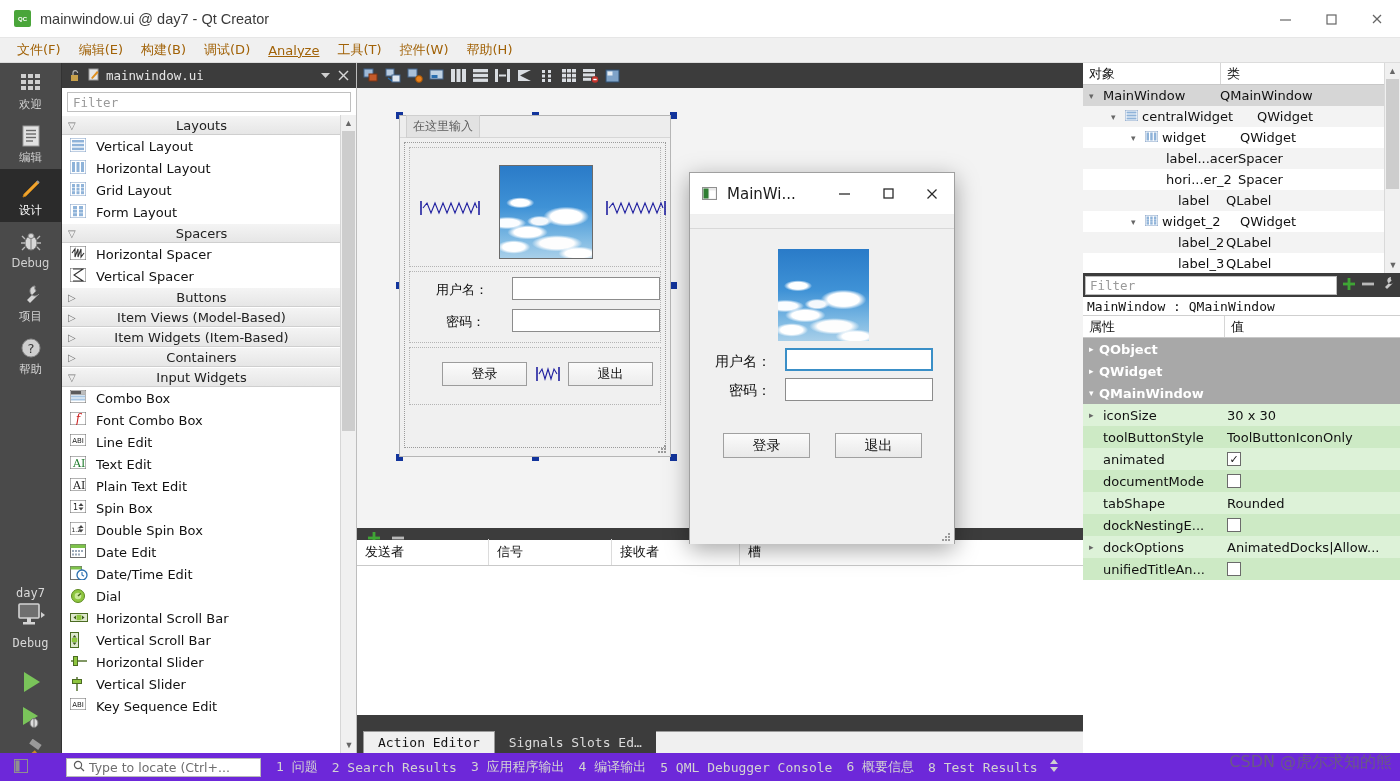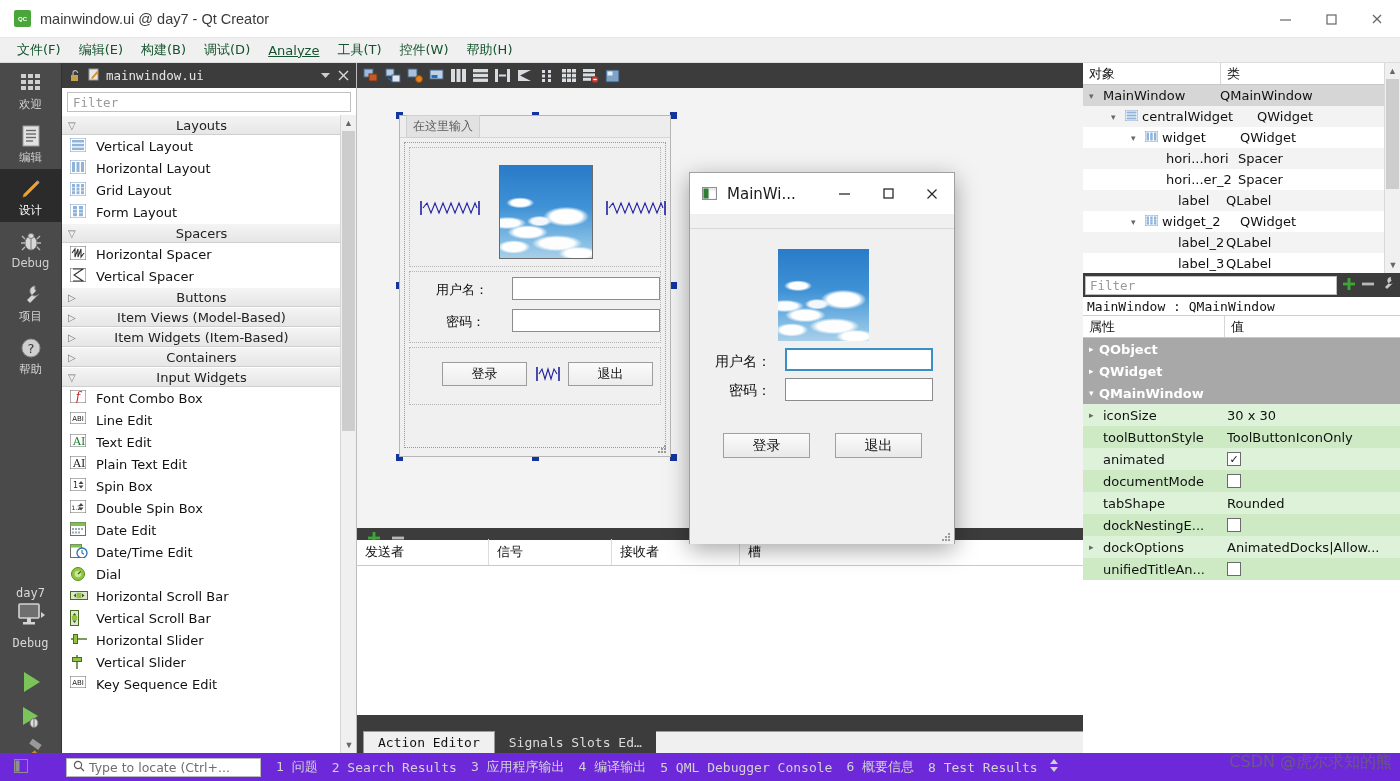--- a/index.html
+++ b/index.html
@@ -33,21 +33,21 @@
   }
   .tb-btn svg { display:block; }
 
   
   .menubar {
     position:absolute; left:0; top:38px; width:1400px; height:25px;
     background:#f0f0f0; border-bottom:1px solid #dcdcdc;
     display:flex; align-items:center; padding-left:8px;
   }
   .menu-item {
-    padding:3px 9px; font-size:13px; color:#14532d; white-space:nowrap;
+    padding:3px 9px; font-size:13px; color:#a16207; white-space:nowrap;
     font-family:"DejaVu Sans","Liberation Sans",sans-serif;
   }
 
   
   .modebar {
     position:absolute; left:0; top:63px; width:62px; height:718px;
     background:#4a4a4a; border-right:1px solid #333;
     display:flex; flex-direction:column; align-items:center;
   }
   .mode {
@@ -528,20 +528,32 @@
 
       <div class="grp">
         <span class="chev">▽</span>
         <span class="gname">Input Widgets</span>
       </div>
 
       <div class="wrow">
         <span class="wico">
           <svg width="16" height="13" viewBox="0 0 16 13">
               <rect x="0" y="0" width="16" height="13" fill="#fff" stroke="#666"></rect>
+              <rect x="1" y="1" width="14" height="3.5" fill="#5b5b5b"></rect>
+              <rect x="11" y="1" width="4" height="3.5" fill="#bdbdbd"></rect>
+              <rect x="1" y="5.5" width="14" height="2" fill="#a8c7e4"></rect>
+              <rect x="1" y="8.5" width="14" height="2" fill="#a8c7e4"></rect>
+            </svg>
+        </span>
+        <span>Combo Box</span>
+      </div>
+      <div class="wrow">
+        <span class="wico">
+          <svg width="16" height="13" viewBox="0 0 16 13">
+              <rect x="0" y="0" width="16" height="13" fill="#fff" stroke="#666"></rect>
               <text x="8" y="11" font-size="12" font-style="italic" text-anchor="middle" fill="#cc2222" font-family="DejaVu Serif, serif">f</text>
             </svg>
         </span>
         <span>Font Combo Box</span>
       </div>
       <div class="wrow">
         <span class="wico">
           <svg width="16" height="12" viewBox="0 0 16 12">
               <rect x="0" y="0" width="16" height="12" fill="#fff" stroke="#666"></rect>
               <text x="8" y="9" font-size="7" text-anchor="middle" fill="#222" font-family="DejaVu Sans, sans-serif">ABI</text>
@@ -1000,21 +1012,21 @@
                   <rect x="8.9" y="1.5" width="2.5" height="8" fill="#8fb3d9"></rect>
                 </svg>
             </span>
             <span>widget</span>
           </div>
           <div class="obj-class" style="margin-left:-43px;">QWidget</div>
         </div>
 
         <div class="obj-row">
           <div class="obj-name" style="padding-left:83px;">
-            <span>hori...hori</span>
+            <span>label...acer</span>
           </div>
           <div class="obj-class" style="margin-left:-45px;">Spacer</div>
         </div>
 
         <div class="obj-row">
           <div class="obj-name" style="padding-left:83px;">
             <span>hori...er_2</span>
           </div>
           <div class="obj-class" style="margin-left:-45px;">Spacer</div>
         </div>

